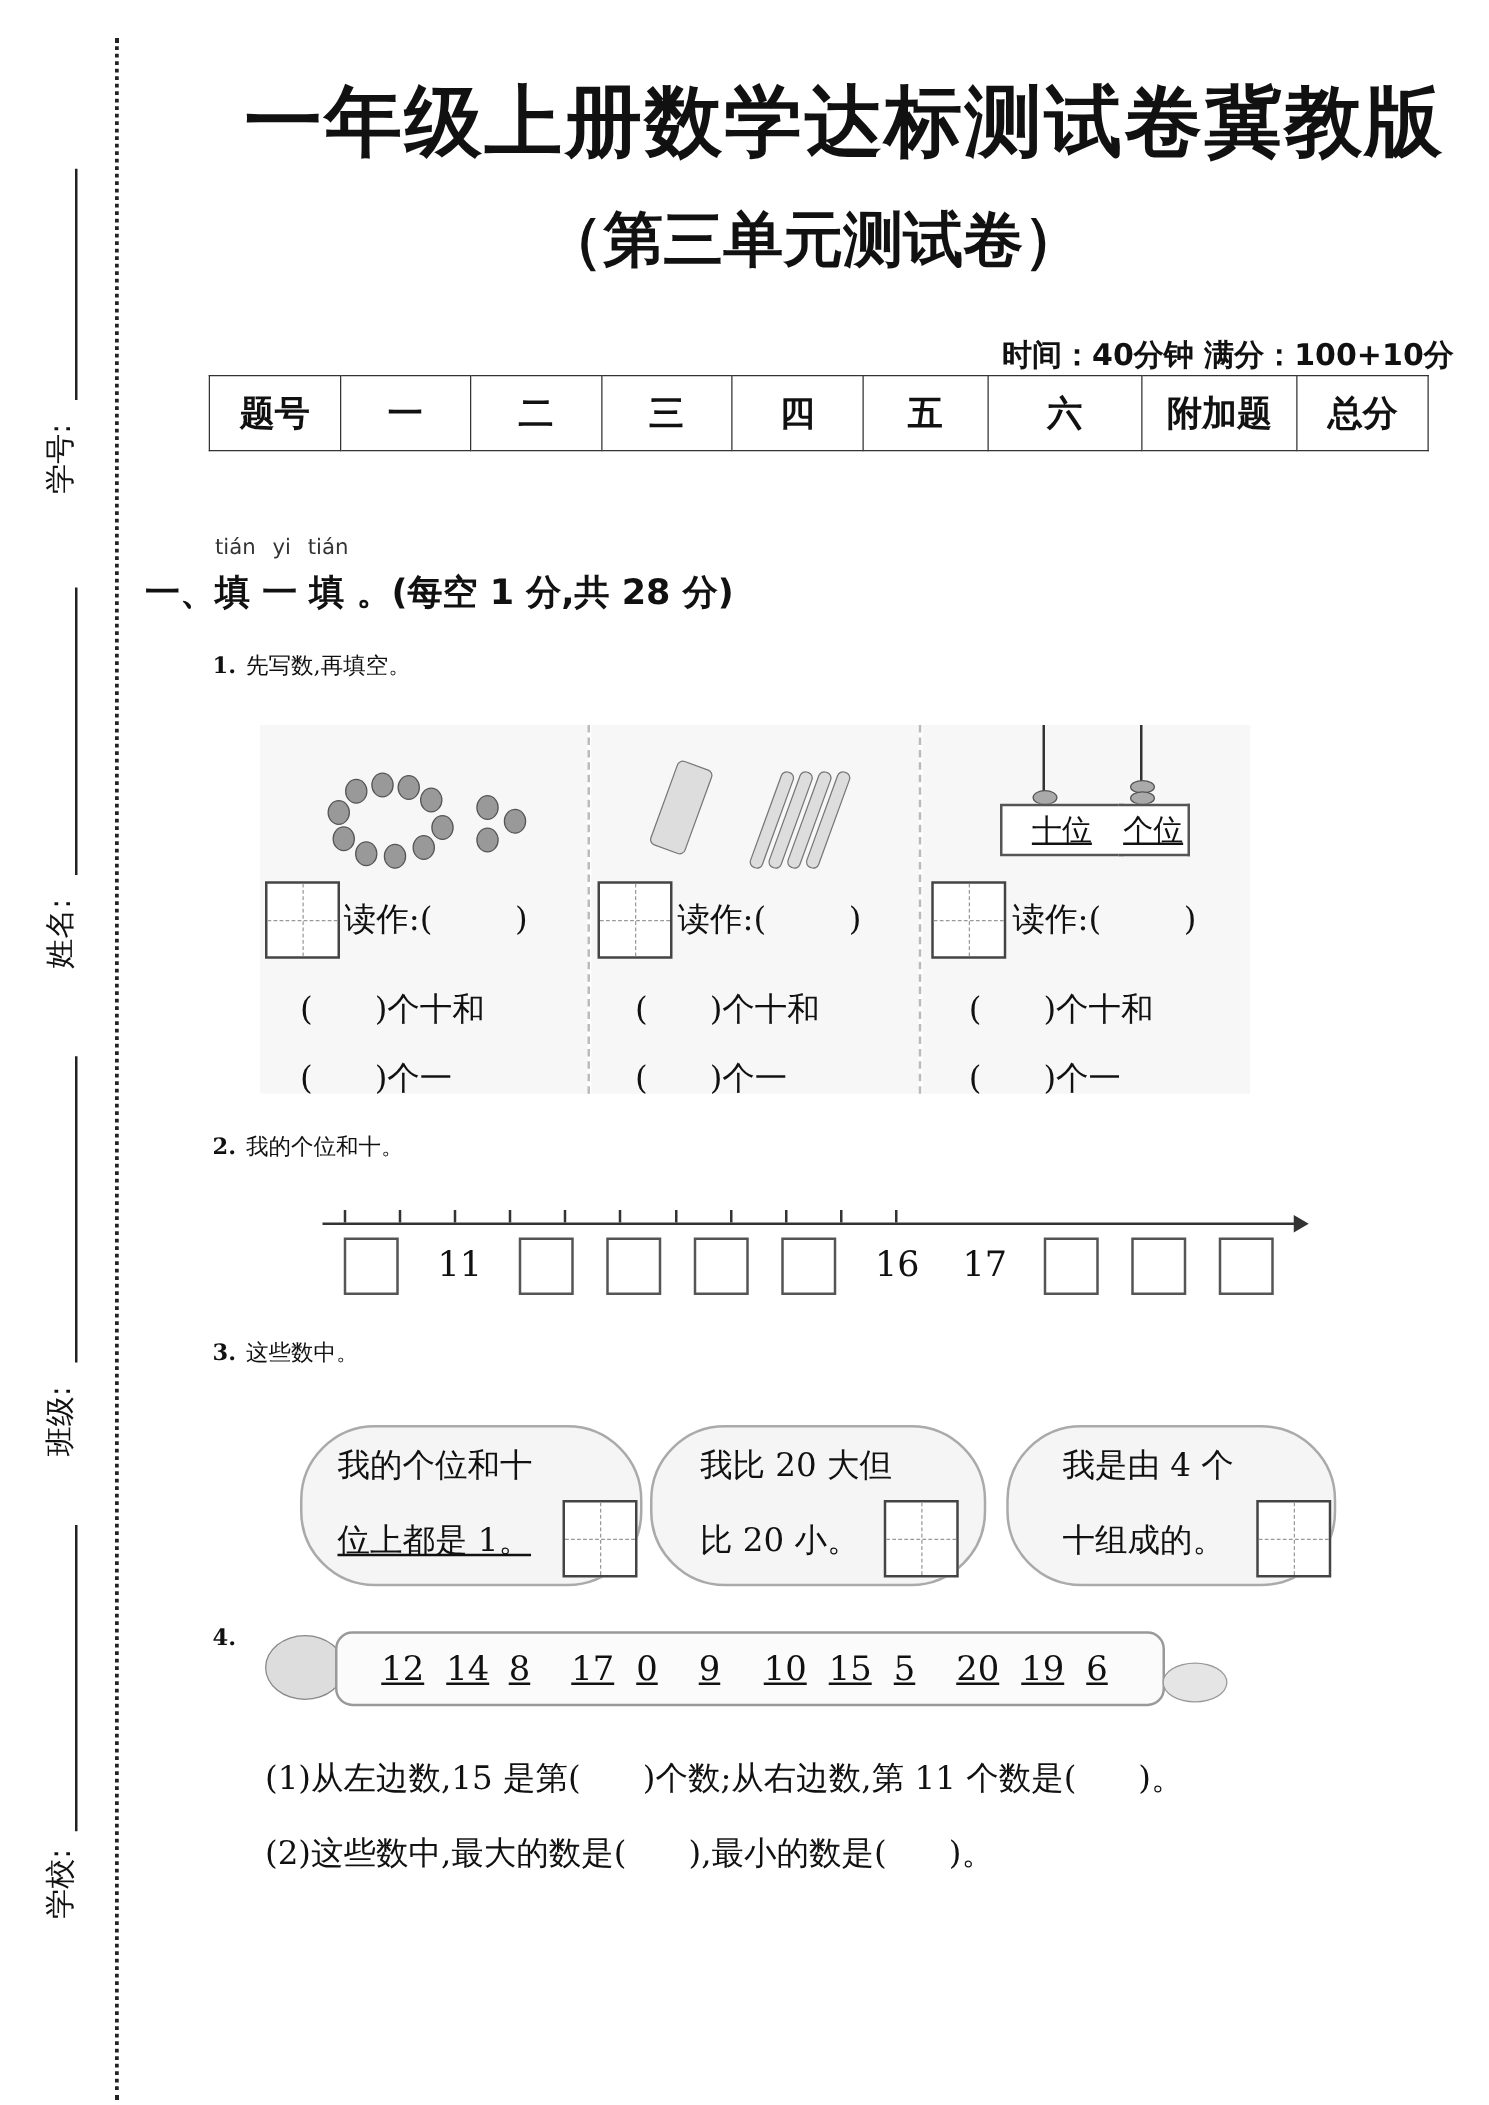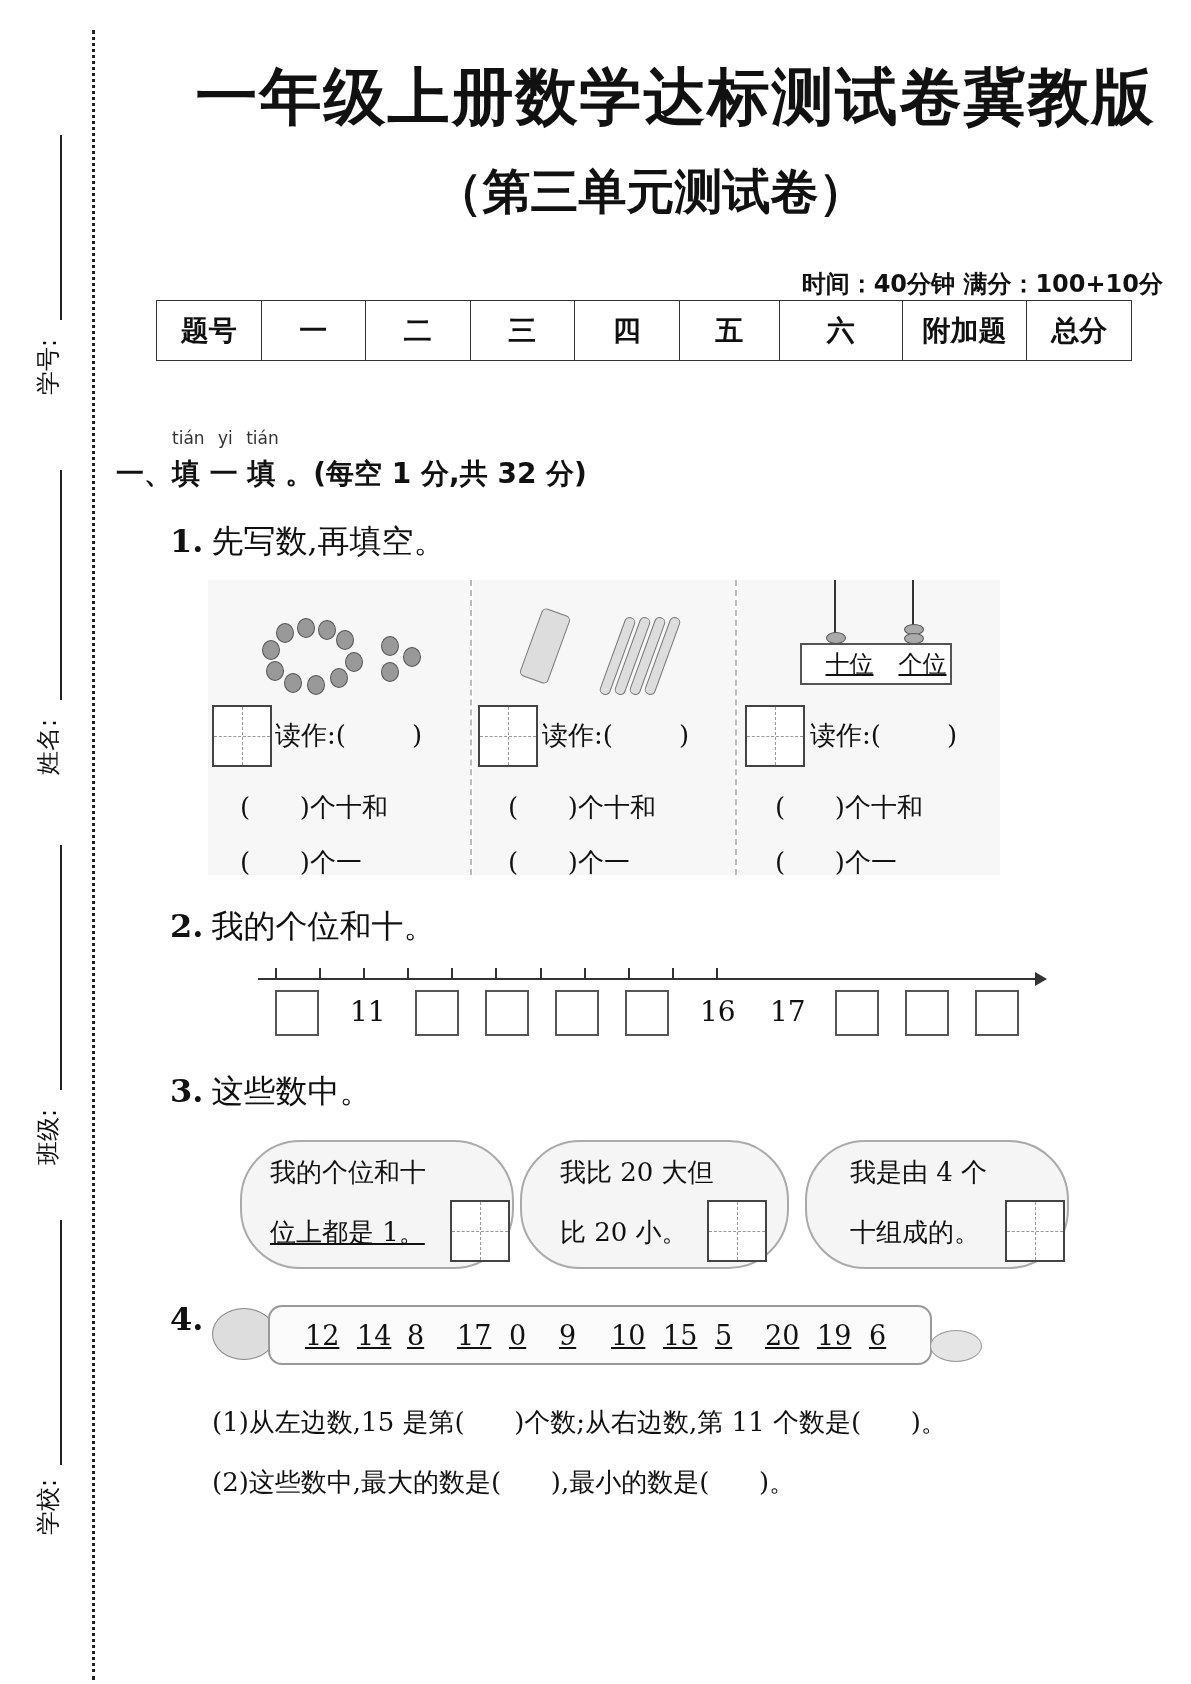--- a/index.html
+++ b/index.html
@@ -6,25 +6,25 @@
   body{width:1191px;height:1684px;position:relative;overflow:hidden;font-family:"DejaVu Sans",sans-serif;color:#111;}
   .abs{position:absolute;text-decoration:underline;}
   
   .dash-line{position:absolute;left:92px;top:30px;height:1650px;border-left:3px dotted #222;}
   .side-label{position:absolute;left:32px;transform:rotate(-90deg);transform-origin:left top;font-size:24px;white-space:nowrap;}
   .side-rule{position:absolute;left:60px;width:2px;background:#222;}
   
   .title{position:absolute;left:0;right:0;top:55px;text-align:center;padding-left:160px;font-size:62px;font-weight:bold;letter-spacing:2px;}
   .subtitle{position:absolute;left:0;right:0;top:160px;text-align:center;padding-left:110px;font-size:48px;font-weight:bold;}
   .meta{position:absolute;right:28px;top:268px;font-size:24px;font-weight:bold;}
-  table.score{position:absolute;left:156px;top:300px;width:976px;border-collapse:collapse;}
+  table.score{position:absolute;left:167px;top:300px;width:976px;border-collapse:collapse;}
   table.score td{border:1.5px solid #333;height:57px;text-align:center;font-size:28px;font-weight:bold;}
   .pinyin{position:absolute;left:172px;top:428px;font-size:17px;color:#333;word-spacing:8px;}
   .sec-head{position:absolute;left:116px;top:455px;font-size:28px;font-weight:bold;}
-  .q{position:absolute;font-family:"DejaVu Serif",serif;font-size:32px;}
+  .q{position:absolute;font-family:"DejaVu Serif",serif;font-size:18px;}
   .q b{font-weight:bold;margin-right:8px;}
   .panel{position:absolute;top:580px;width:262px;height:295px;background:#f7f7f7;}
   .vdash{position:absolute;top:580px;height:295px;border-left:2px dashed #bbb;}
   .tian{position:absolute;width:56px;height:58px;border:2px solid #444;background:#fff;}
   .tian:before{content:"";position:absolute;left:50%;top:0;bottom:0;border-left:1px dashed #999;}
   .tian:after{content:"";position:absolute;top:50%;left:0;right:0;border-top:1px dashed #999;}
   .ptext{position:absolute;font-family:"DejaVu Serif",serif;font-size:26px;white-space:pre;}
   .bead{position:absolute;width:16px;height:18px;border-radius:50%;background:#999;border:1.5px solid #555;}
   .stick{position:absolute;width:9px;height:80px;border:1.5px solid #777;border-radius:5px;background:#ddd;transform:rotate(20deg);}
   .nl{position:absolute;left:258px;top:978px;width:780px;height:2px;background:#333;}
@@ -61,21 +61,21 @@
     <td style="width:100px">四</td>
     <td style="width:96px">五</td>
     <td style="width:118px">六</td>
     <td style="width:120px">附加题</td>
     <td style="width:100px">总分</td>
   </tr>
 </tbody>
   </table>
 
 <div class="pinyin">tián yi tián</div>
-<div class="sec-head">一、填 一 填 。(每空 1 分,共 32 分)</div>
+<div class="sec-head">一、填 一 填 。(每空 1 分,共 28 分)</div>
 
 <div class="q" style="left:170px;top:520px;">
   <b>1.</b><span>先写数,再填空。</span>
 </div>
 
 <div class="panel" style="left:208px;"></div>
 <div class="vdash" style="left:470px;"></div>
 <div class="panel" style="left:473px;"></div>
 <div class="vdash" style="left:735px;"></div>
 <div class="panel" style="left:738px;"></div>

